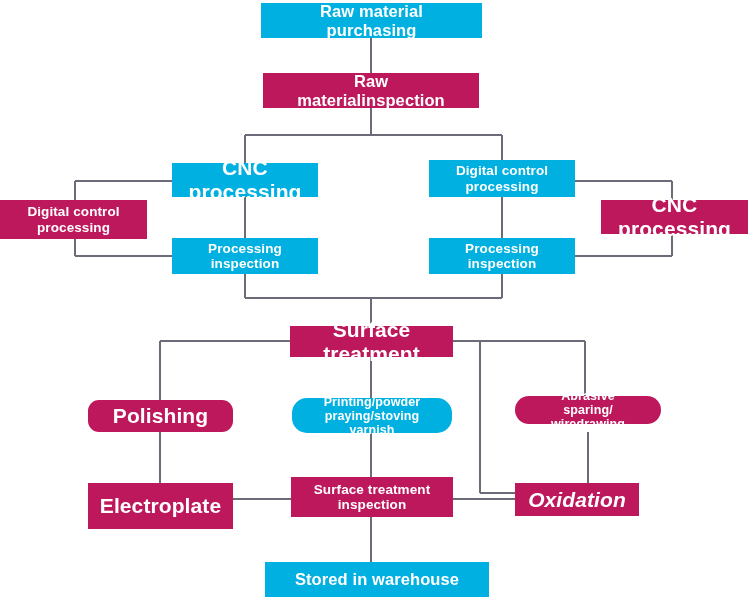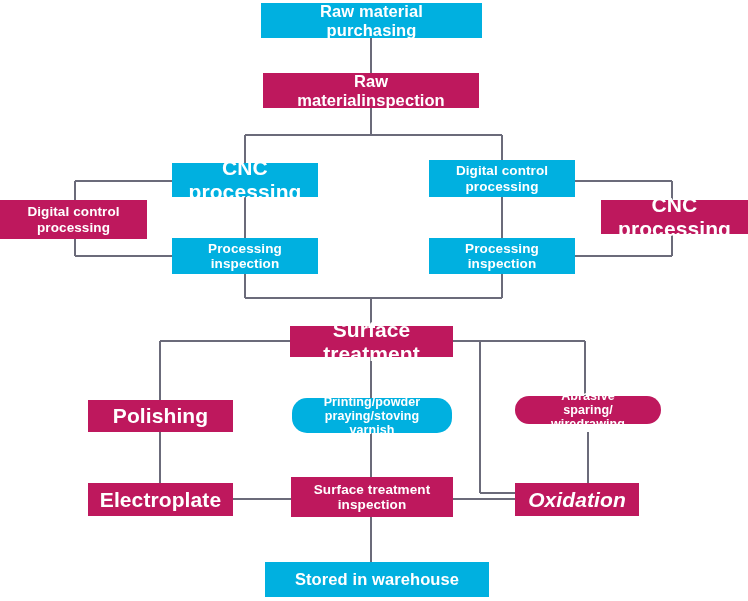--- a/index.html
+++ b/index.html
@@ -89,23 +89,23 @@
     <div class="node cyan s13" style="left: 429px; top: 160px; width: 146px; height: 37px;">Digital control
 processing</div>
     <div class="node dark s13" style="left: 0px; top: 200px; width: 147px; height: 39px;">Digital control
 processing</div>
     <div class="node dark s15" style="left: 601px; top: 200px; width: 147px; height: 34px;">CNC processing</div>
     <div class="node cyan s13" style="left: 172px; top: 238px; width: 146px; height: 36px;">Processing
 inspection</div>
     <div class="node cyan s13" style="left: 429px; top: 238px; width: 146px; height: 36px;">Processing
 inspection</div>
     <div class="node dark s15" style="left: 290px; top: 326px; width: 163px; height: 31px;">Surface treatment</div>
-    <div class="node dark s15" style="left: 88px; top: 400px; width: 145px; height: 32px;">Polishing</div>
+    <div class="node dark s15" style="left: 88px; top: 400px; width: 145px; height: 32px; border-radius: 11px;">Polishing</div>
     <div class="node cyan s12" style="left: 292px; top: 398px; width: 160px; height: 35px;">Printing/powder
 praying/stoving varnish</div>
     <div class="node dark s12" style="left: 515px; top: 396px; width: 146px; height: 28px;">Abrasive sparing/
 wiredrawing</div>
-    <div class="node dark s15" style="left: 88px; top: 483px; width: 145px; height: 33px;">Electroplate</div>
+    <div class="node dark s15" style="left: 88px; top: 483px; width: 145px; height: 46px;">Electroplate</div>
     <div class="node dark s13" style="left: 291px; top: 477px; width: 162px; height: 40px;">Surface treatment
 inspection</div>
     <div class="node dark s15" style="left: 515px; top: 483px; width: 124px; height: 33px; font-style: italic;">Oxidation</div>
     <div class="node cyan s16" style="left: 265px; top: 562px; width: 224px; height: 35px;">Stored in warehouse</div>
   </div>
 
 </body></html>

